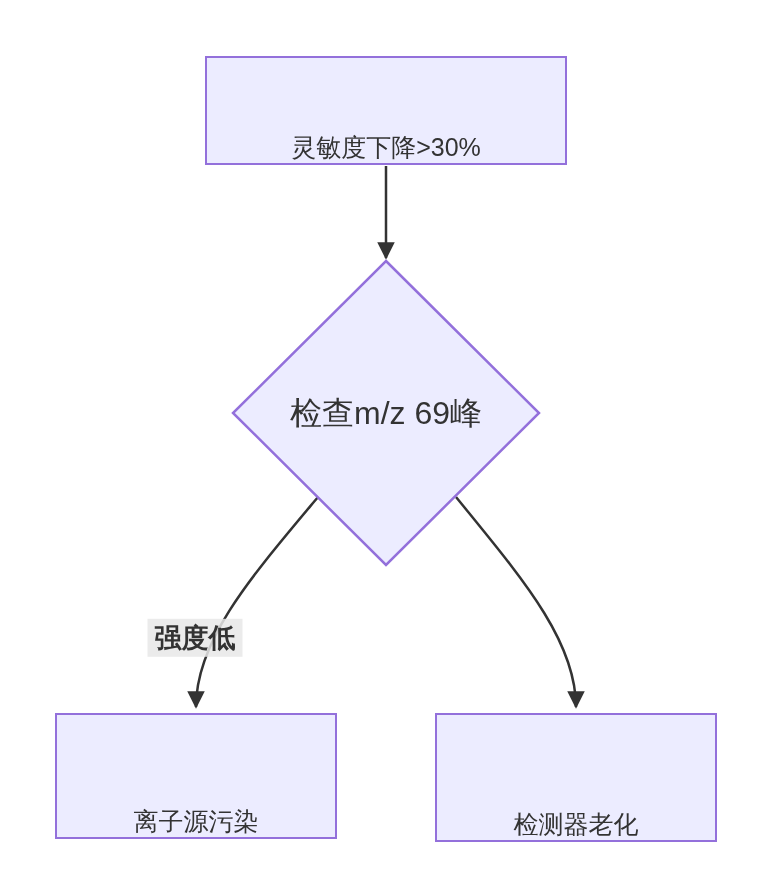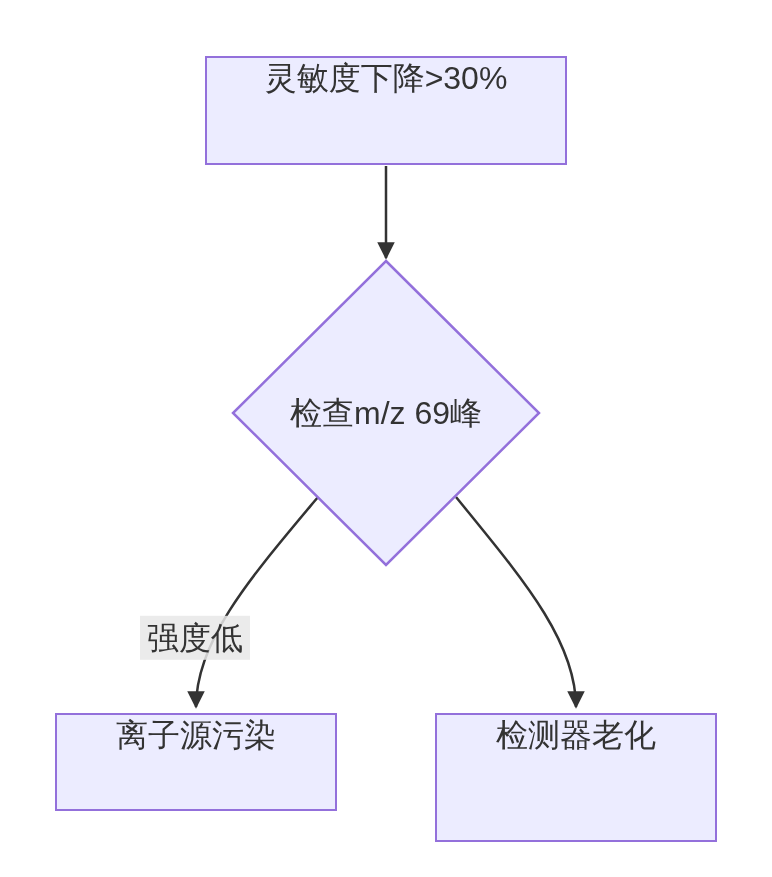--- a/index.html
+++ b/index.html
@@ -12,38 +12,39 @@
     overflow:hidden;
   }
   .edges-layer{position:absolute;left:0;top:0;}
   .edge{stroke:#333333;stroke-width:2.5;fill:none;}
   .diamond-shape{fill:#ECECFF;stroke:#9370DB;stroke-width:2.5;}
   .node{
     position:absolute;
     background:#ECECFF;
     border:2.5px solid #9370DB;
     box-sizing:border-box;
-    display:flex;align-items:flex-start;justify-content:center;
-    font-size:32px;line-height:1.25;
+    display:flex;align-items:flex-end;justify-content:center;
+    font-size:25px;line-height:1.25;
     text-align:center;
   }
   .diamond-text{
     position:absolute;
     display:flex;align-items:center;justify-content:center;
     font-size:32px;line-height:1.25;
     text-align:right;
     white-space:nowrap;
   }
   .edge-label{
     position:absolute;
     transform:translate(-50%,-50%);
     background:rgba(232,232,232,0.85);
     padding:3px 7px;
-    font-size:32px;line-height:1.2;
+    font-size:27px;line-height:1.2;
     white-space:nowrap;
+    font-weight:bold;
   }
 </style>
 </head>
 <body>
 
 <div class="canvas">
 
   <svg class="edges-layer" width="772" height="877" viewBox="0 0 772 877" xmlns="http://www.w3.org/2000/svg">
     <defs>
       <marker id="arrowhead" viewBox="0 0 10 10" refX="9" refY="5" markerWidth="7" markerHeight="7" orient="auto">
@@ -66,21 +67,21 @@
 
 
   <div class="node" style="left:205px;top:56px;width:362px;height:109px;">
     <span>灵敏度下降&gt;30%</span>
   </div>
 
   <div class="diamond-text" style="left:256px;top:381px;width:260px;height:64px;">
     <span>检查m/z 69峰</span>
   </div>
 
-  <div class="node" style="left:55px;top:713px;width:282px;height:98px;">
+  <div class="node" style="left:55px;top:713px;width:282px;height:126px;">
     <span>离子源污染</span>
   </div>
 
   <div class="node" style="left:435px;top:713px;width:282px;height:129px;">
     <span>检测器老化</span>
   </div>
 
 </div>
 
 </body></html>

